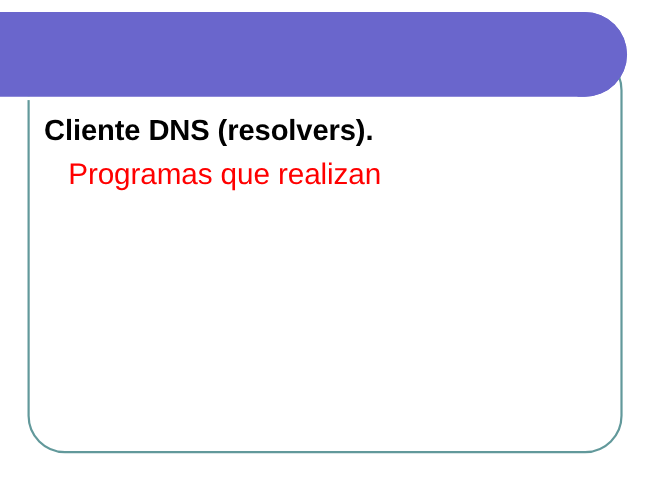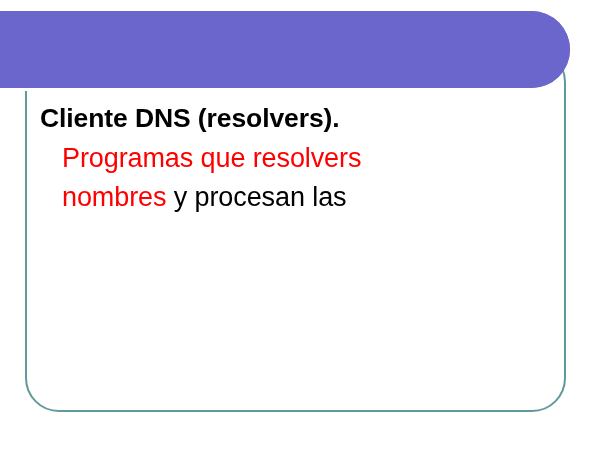--- a/index.html
+++ b/index.html
@@ -134,26 +134,23 @@
     <div id="frame-mask-fill">
       <div id="frame-mask-rule"></div>
     </div>
   </div>
 
   <div id="text-body">
 
     <div class="line" id="heading-line">Cliente DNS (resolvers).</div>
 
     <div class="line indent">
-      <span class="red">Programas que resolvers</span><span></span>
+      <span class="red">Programas que realizan</span><span></span>
     </div>
 
 
-    <div class="line indent">
-      <span class="red">nombres</span><span> y procesan las</span>
-    </div>
 
 
 
 
   </div>
 
 </div>
 
 </body></html>

